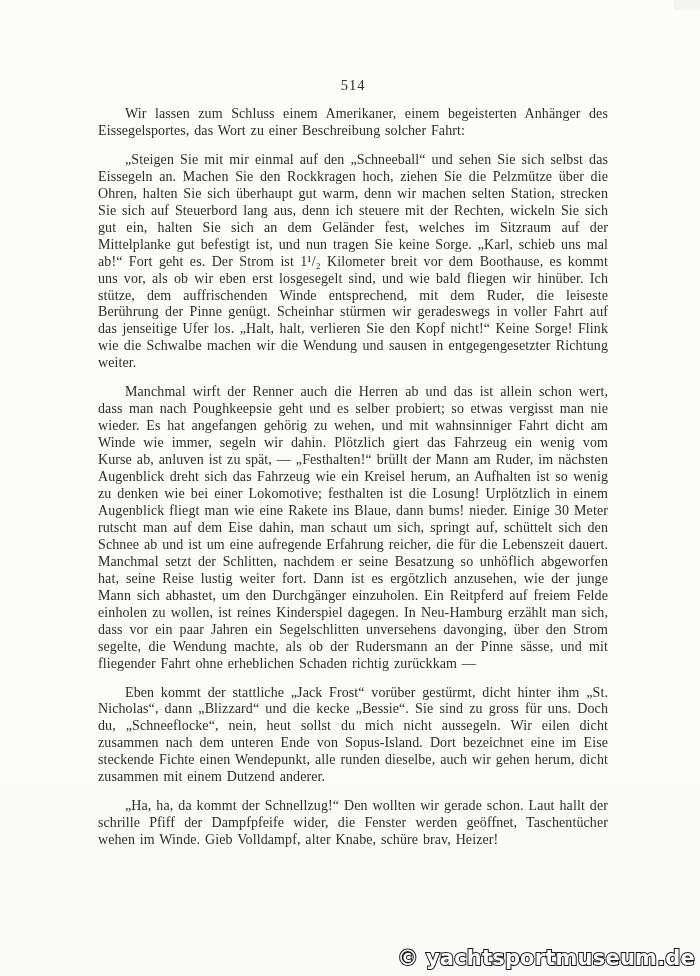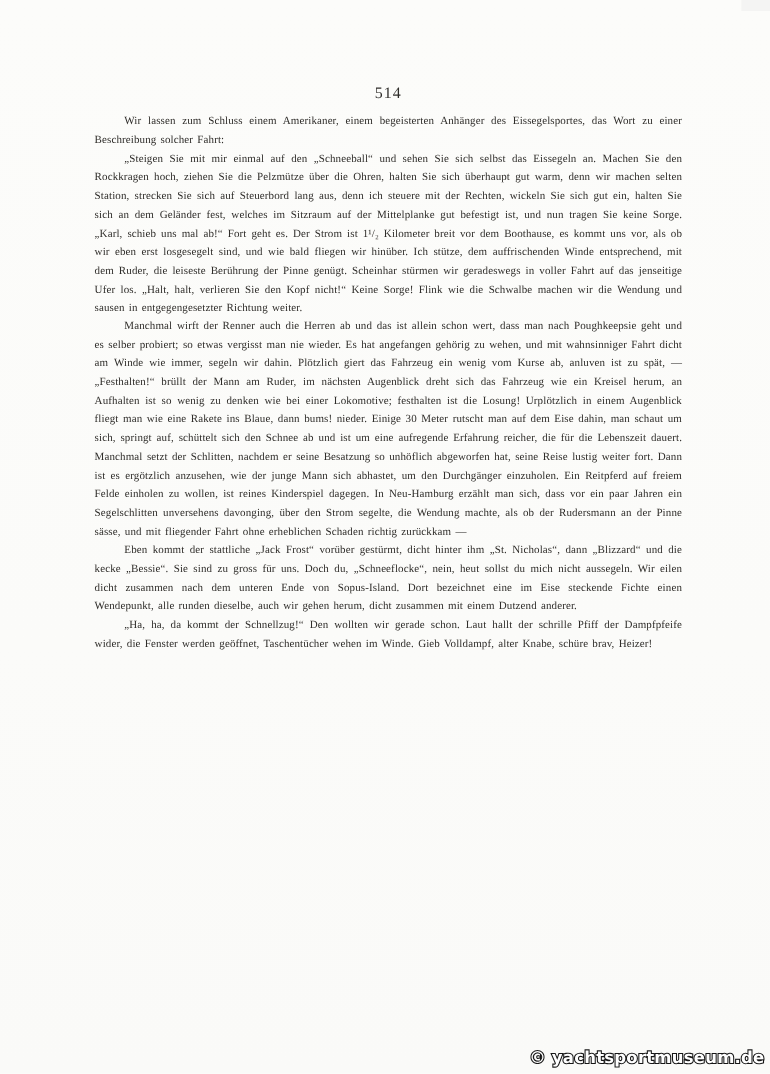--- a/index.html
+++ b/index.html
@@ -34,37 +34,37 @@
   }
   .page-number {
     margin-top: 77px;
     margin-bottom: 9px;
     text-align: center;
     font-size: 14.5px;
     letter-spacing: 1px;
     color: #2f2d2a;
   }
   .text-block p {
-    margin: 0;
+    margin: 12px;
     padding: 0;
-    font-size: 10px;
+    font-size: 14px;
     line-height: 16.95px;
     text-align: justify;
     text-indent: 27px;
     color: #2f2d2a;
     word-spacing: 1.2px;
     letter-spacing: 0.1px;
   }
   .watermark {
     position: absolute;
     right: 5px;
     bottom: 6px;
     font-family: "DejaVu Sans", sans-serif;
     font-weight: bold;
-    font-size: 15px;
+    font-size: 21px;
     letter-spacing: 0.2px;
     color: #ffffff;
     -webkit-text-stroke: 2px #161616;
     paint-order: stroke fill;
     white-space: nowrap;
   }
 </style>
 </head>
 <body>
 

